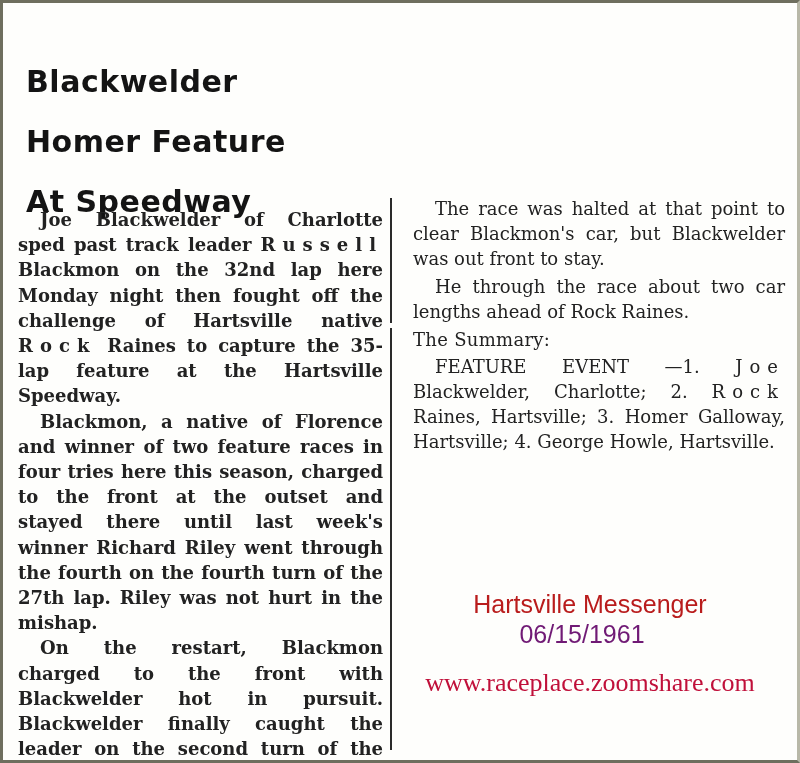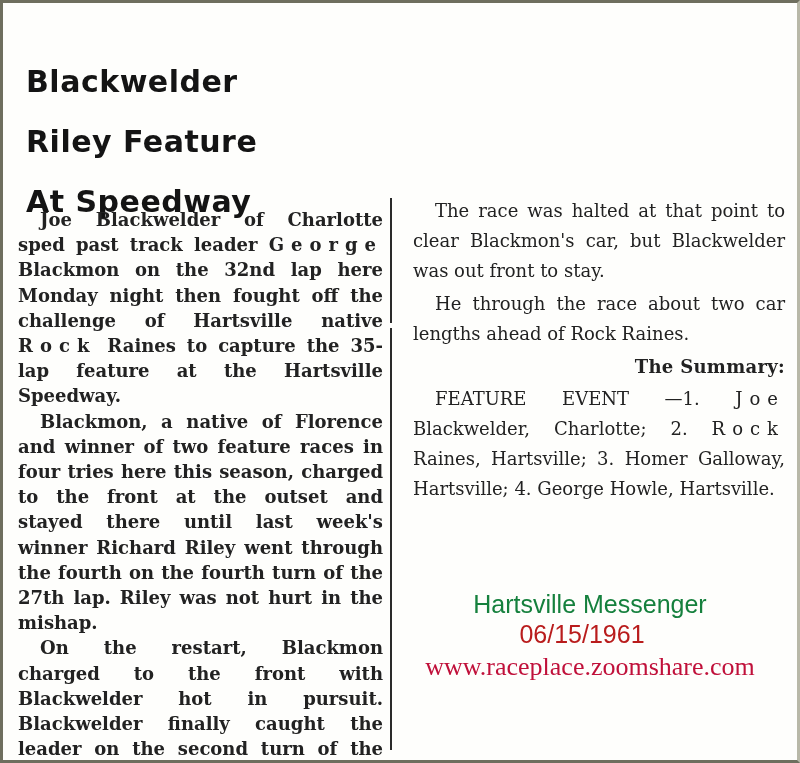--- a/index.html
+++ b/index.html
@@ -48,33 +48,33 @@
       font-weight: bold;
       color: #222;
       text-align: justify;
     }
     .col-right {
       position: absolute;
       left: 413px;
       top: 196px;
       width: 372px;
       font-size: 18px;
-      line-height: 30px;
+      line-height: 25px;
       color: #222;
       text-align: justify;
     }
     .para {
       margin: 0;
       text-indent: 22px;
     }
     .col-right .para { margin-bottom: 3px; }
     .spaced { letter-spacing: 7px; }
     .summary-heading {
-      text-align: right;
-      font-weight: bold;
+      text-align: left;
+      font-weight: normal;
       margin: 2px 0 2px 0;
       text-indent: 0;
       letter-spacing: 0.3px;
     }
     .divider {
       position: absolute;
       left: 390px;
       width: 2px;
       background: #2a2a2a;
     }
@@ -84,50 +84,50 @@
       position: absolute;
       left: 420px;
       top: 589px;
       width: 340px;
       text-align: center;
     }
     .caption .pub {
       font-family: "Liberation Sans", sans-serif;
       font-size: 25px;
       line-height: 30px;
-      color: #15803d;
+      color: #b91c1c;
     }
     .caption .date {
       font-family: "Liberation Sans", sans-serif;
       font-size: 25px;
       line-height: 30px;
-      color: #b91c1c;
+      color: #701a75;
       margin-left: -16px;
     }
     .caption .url {
       font-family: "Liberation Serif", serif;
       font-size: 26px;
       line-height: 32px;
       color: #c0103a;
-      margin-top: 2px;
+      margin-top: 18px;
     }
   </style>
 </head>
 <body>
 
 <div class="frame"></div>
 
 <div class="headline">
   <div>Blackwelder</div>
-  <div>Riley Feature</div>
+  <div>Homer Feature</div>
   <div>At Speedway</div>
 </div>
 
 <div class="col-left">
-  <p class="para"><span>Joe Blackwelder of Charlotte sped past track leader </span><span class="spaced">George</span><span> Blackmon on the 32nd lap here Monday night then fought off the challenge of Hartsville native </span><span class="spaced">Rock</span><span> Raines to capture the 35-lap feature at the Hartsville Speedway.</span></p>
+  <p class="para"><span>Joe Blackwelder of Charlotte sped past track leader </span><span class="spaced">Russell</span><span> Blackmon on the 32nd lap here Monday night then fought off the challenge of Hartsville native </span><span class="spaced">Rock</span><span> Raines to capture the 35-lap feature at the Hartsville Speedway.</span></p>
   <p class="para">Blackmon, a native of Florence and winner of two feature races in four tries here this season, charged to the front at the outset and stayed there until last week's winner Richard Riley went through the fourth on the fourth turn of the 27th lap. Riley was not hurt in the mishap.</p>
   <p class="para">On the restart, Blackmon charged to the front with Blackwelder hot in pursuit. Blackwelder finally caught the leader on the second turn of the 32nd lap and forced the Florence native off the track.</p>
 </div>
 
 <div class="divider top"></div>
 <div class="divider bottom"></div>
 
 <div class="col-right">
   <p class="para">The race was halted at that point to clear Blackmon's car, but Blackwelder was out front to stay.</p>
   <p class="para">He through the race about two car lengths ahead of Rock Raines.</p>

